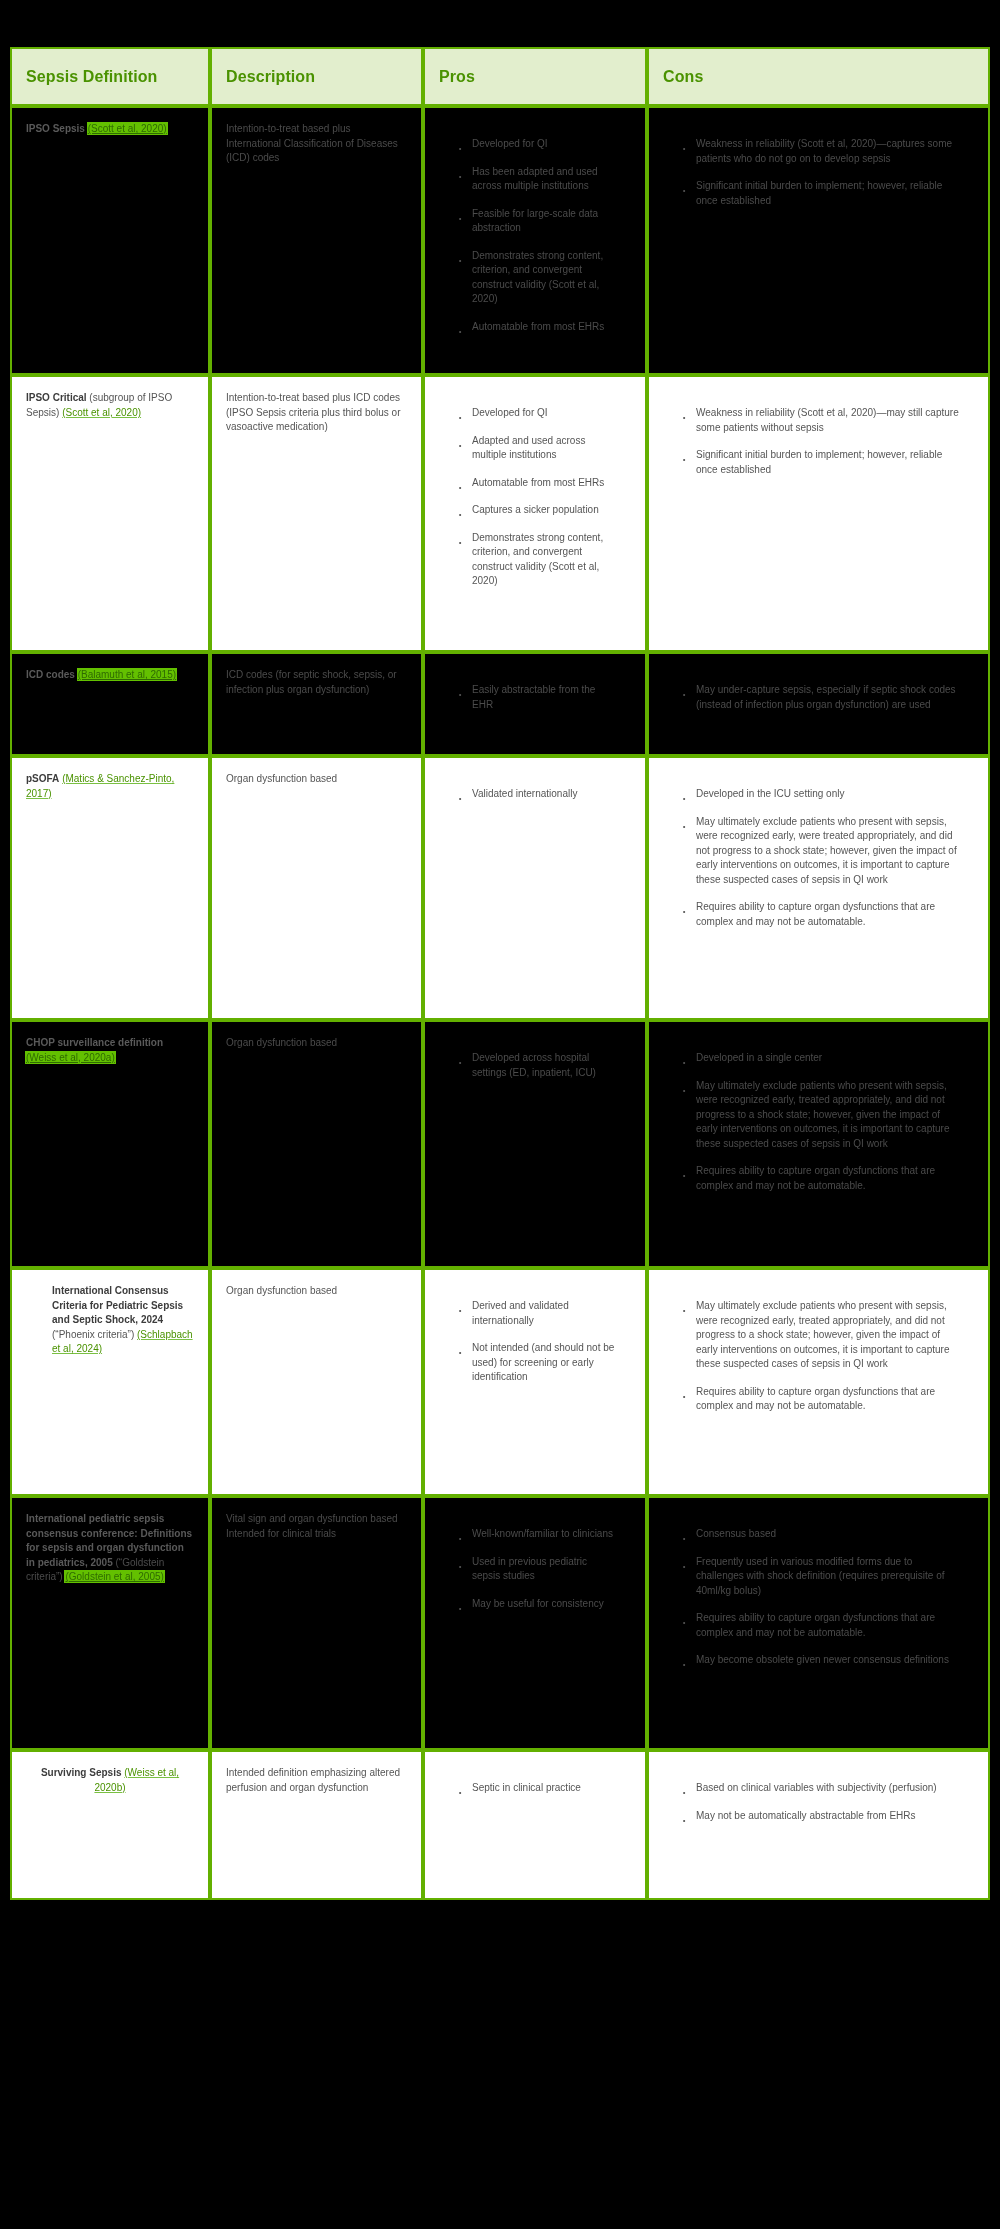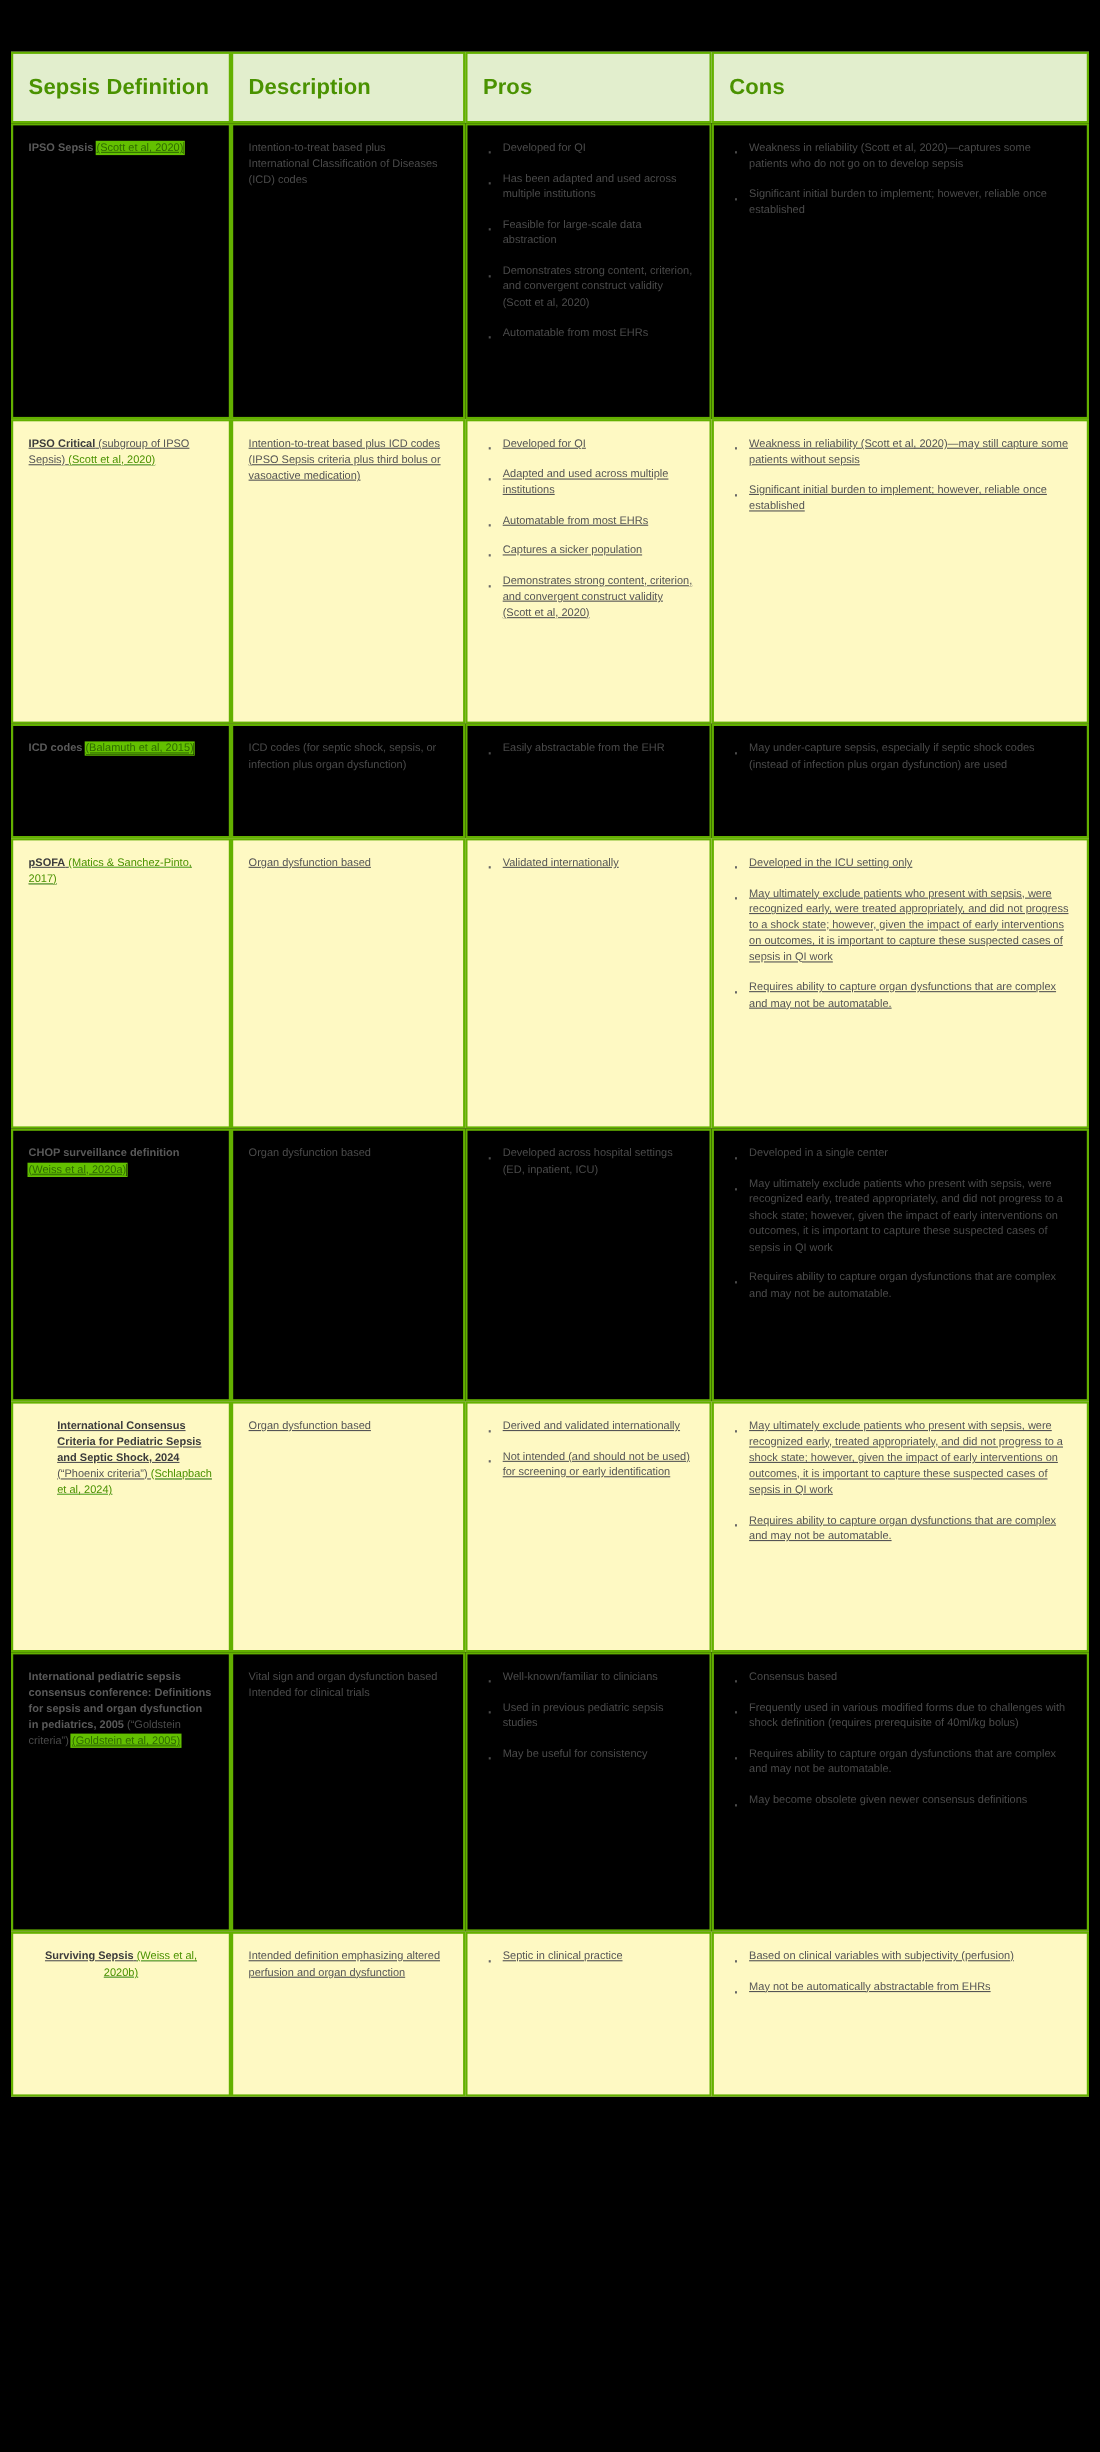--- a/index.html
+++ b/index.html
@@ -30,33 +30,32 @@
     font-size:10px;
     line-height:1.45;
     overflow:hidden;
   }
 
   
   thead th{
     background:#e2eecd;
     color:#4a9200;
     font-weight:bold;
-    font-size:20px;
+    font-size:16px;
     height:16px;
     padding-top:16px;
     padding-bottom:16px;
     text-align:left;
     letter-spacing:.1px;
   }
 
   
   tr.light td{
-    background:#fef9c3;
+    background:#ffffff;
     color:#555555;
-    text-decoration:underline;
   }
   tr.light td .defname{color:#3c3c3c;font-weight:bold;}
   tr.light td a.cite{
     color:#4a9200;
     text-decoration:underline;
     text-decoration-color:#7ac142;
   }
 
   
   tr.dark td{
@@ -65,21 +64,21 @@
   }
   tr.dark td .defname{color:#5a5a5a;font-weight:bold;}
   tr.dark td a.cite{
     color:#2f6b00;
     background:#63c000;
     text-decoration:underline;
     text-decoration-color:#2f6b00;
     box-shadow:0 0 0 1px #63c000;
   }
 
-  ul.bullets{margin:0;padding:0;list-style:none;}
+  ul.bullets{margin:15px;padding:0;list-style:none;}
   ul.bullets li{
     position:relative;
     padding-left:18px;
     margin-bottom:13px;
   }
   ul.bullets li:last-child{margin-bottom:0;}
   ul.bullets li:before{
     content:"\00B7";
     position:absolute;
     left:3px;

